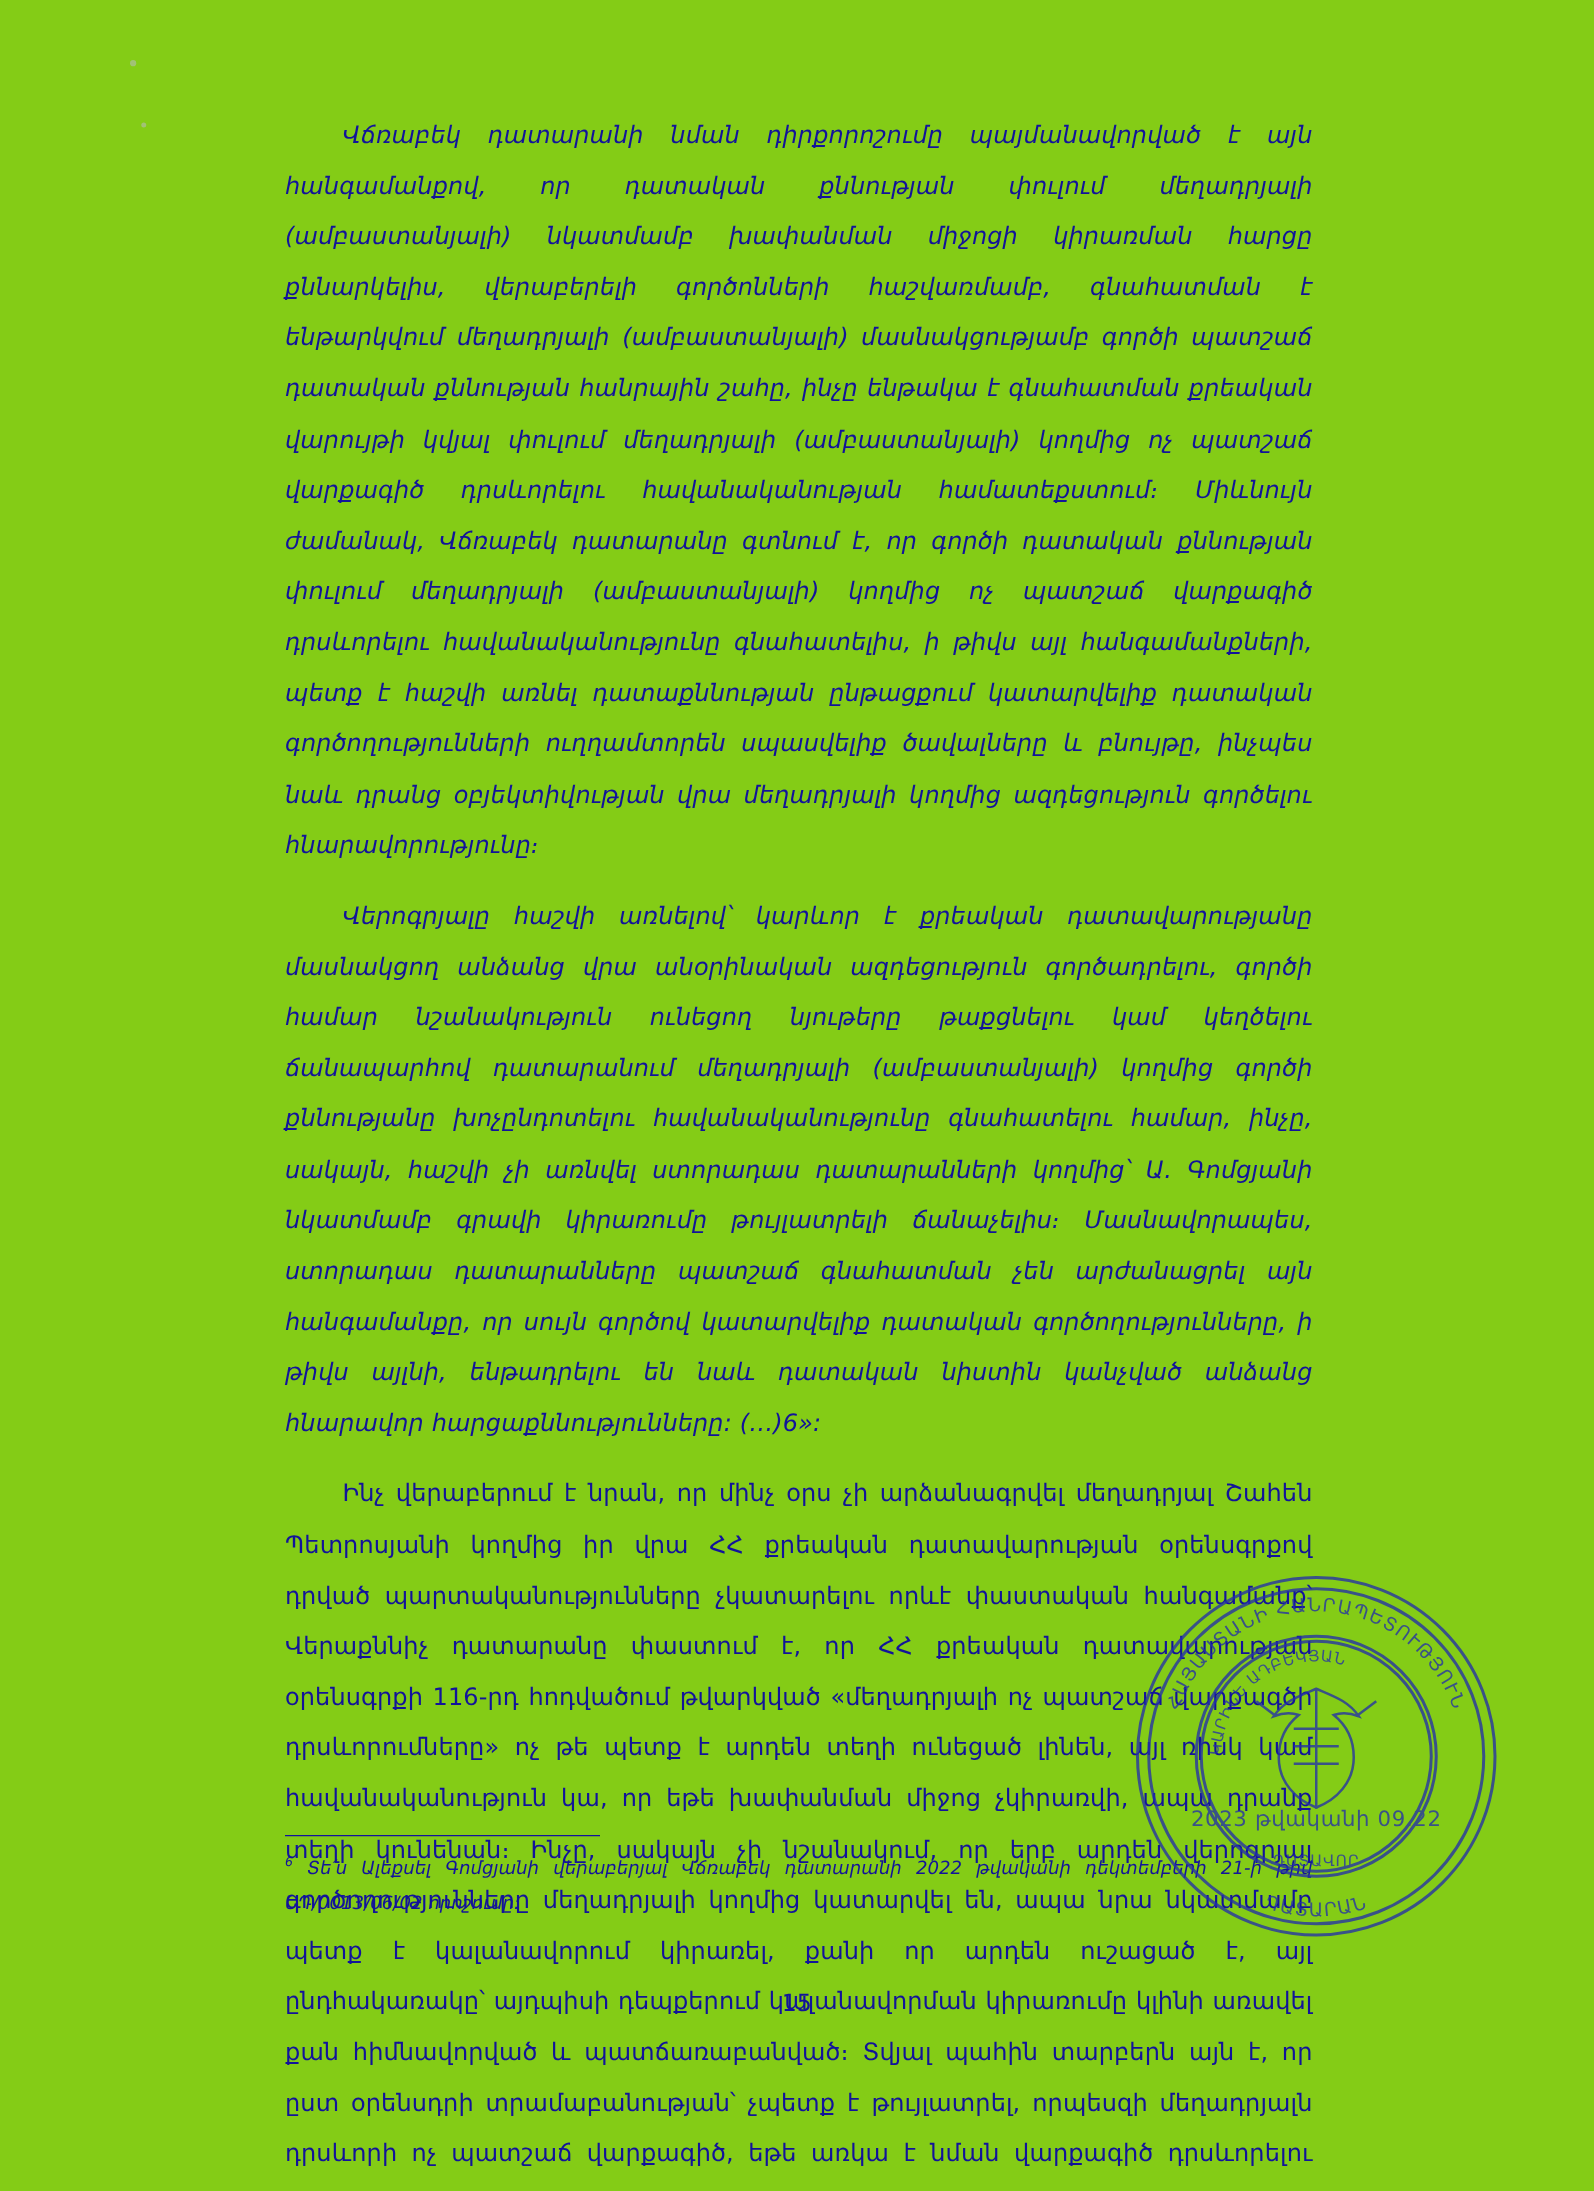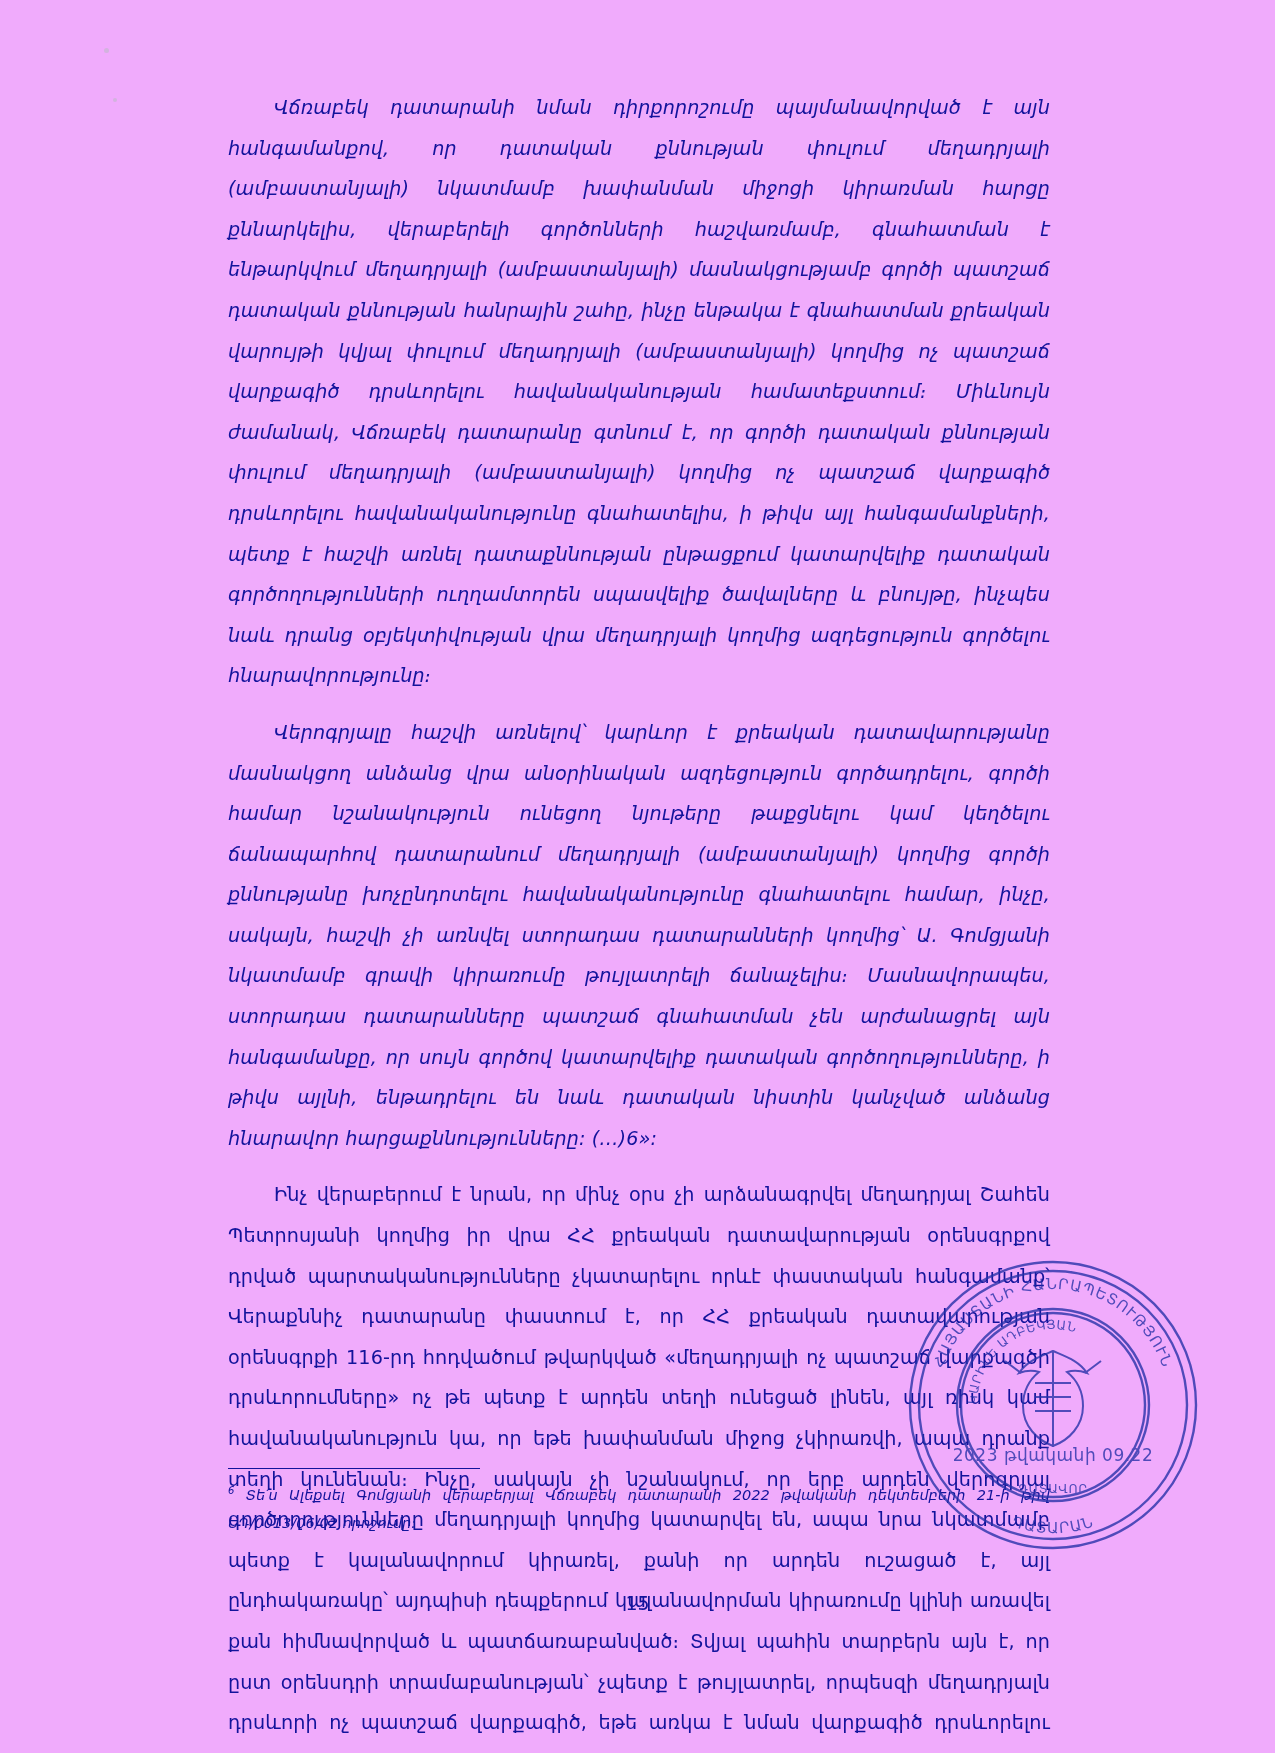--- a/index.html
+++ b/index.html
@@ -4,21 +4,21 @@
 <style>
   html, body {
     margin: 0;
     padding: 0;
     background: #ffffff;
   }
   .page {
     position: relative;
     width: 1275px;
     height: 1753px;
-    background: #f0abfc;
+    background: #84cc16;
     overflow: hidden;
     font-family: "DejaVu Sans", sans-serif;
   }
   .doc-body {
     position: absolute;
     left: 228px;
     top: 88px;
     width: 822px;
   }
   .para {

